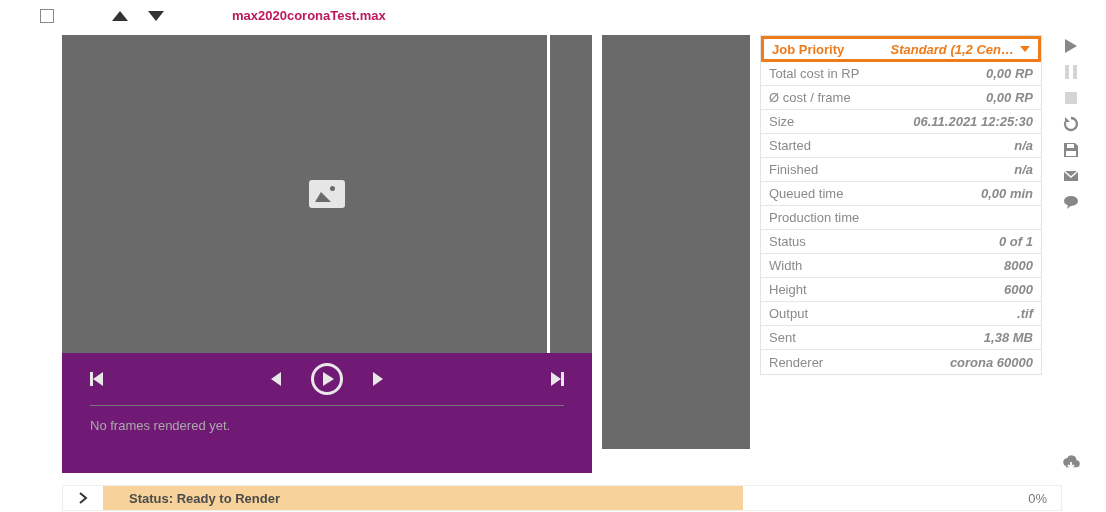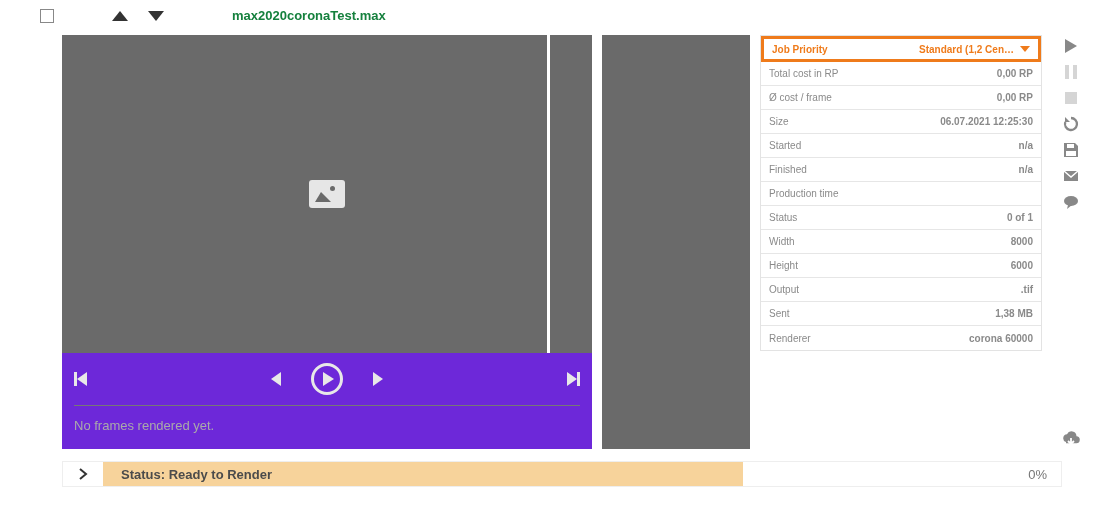--- a/index.html
+++ b/index.html
@@ -32,21 +32,21 @@
   .arrow-up, .arrow-down {
     width: 0; height: 0;
     border-left: 8px solid transparent;
     border-right: 8px solid transparent;
     cursor: pointer;
   }
   .arrow-up { border-bottom: 10px solid #333; }
   .arrow-down { border-top: 10px solid #333; }
   .file-title {
     font-weight: bold;
-    color: #15803d;
+    color: #be185d;
     margin-left: 40px;
   }
   .main-area {
     display: flex;
     padding: 0 0 0 62px;
     gap: 10px;
   }
   .preview-col {
     width: 530px;
     display: flex;
@@ -84,24 +84,24 @@
   }
   .image-ph::after {
     content:'';
     position:absolute;
     top:6px; right:10px;
     width:5px; height:5px;
     border-radius:50%;
     background:#6a6a6a;
   }
   .playbar {
-    background: #6d28d9;
+    background: #701a75;
     color: #d9d9d9;
-    height: 96px;
-    padding: 10px 12px;
+    height: 120px;
+    padding: 10px 28px;
   }
   .controls {
     display: flex;
     align-items: center;
     justify-content: space-between;
     margin-bottom: 10px;
   }
   .c-group {
     display:flex;
     align-items:center;
@@ -164,42 +164,42 @@
     border:1px solid #e3e3e3;
   }
   .info-row {
     display:flex;
     justify-content:space-between;
     align-items:center;
     height:24px;
     padding:0 8px;
     border-bottom:1px solid #e6e6e6;
     color:#8a8a8a;
-    font-size:10px;
+    font-size:13px;
   }
   .info-row.priority {
     border:3px solid #ef7b1b;
     color:#ef7b1b;
     font-weight:bold;
     height:26px;
   }
   .info-row.priority .val {
     color:#ef7b1b;
     display:flex;
     align-items:center;
     gap:6px;
   }
   .caret {
     width:0;height:0;
     border-left:5px solid transparent;
     border-right:5px solid transparent;
     border-top:6px solid #ef7b1b;
   }
   .info-row:last-child { border-bottom:none; }
-  .val { color:#8a8a8a; font-weight:bold; }
+  .val { color:#8a8a8a; font-weight:bold;font-style:italic; }
   .side-tools {
     width: 26px;
     margin-left: 6px;
     display:flex;
     flex-direction:column;
     gap:8px;
     align-items:center;
     color:#999;
     padding-top:2px;
   }
@@ -227,21 +227,21 @@
     cursor:pointer;
     color:#555;
     font-weight:bold;
   }
   .status-text {
     flex:0 0 640px;
     background:#f7d39b;
     height:100%;
     display:flex;
     align-items:center;
-    padding-left:18px;
+    padding-left:26px;
     color:#4b4b4b;
     font-weight:bold;
   }
   .status-pct {
     margin-left:auto;
     padding-right:14px;
     color:#777;
   }
 </style>
 </head>
@@ -304,29 +304,33 @@
       <div class="info-row">
           <span>Total cost in RP</span>
           <span class="val">0,00 RP</span>
         </div>
       <div class="info-row">
           <span>Ø cost / frame</span>
           <span class="val">0,00 RP</span>
         </div>
       <div class="info-row">
           <span>Size</span>
-          <span class="val">06.07.2021 12:25:30</span>
+          <span class="val">06.11.2021 12:25:30</span>
         </div>
       <div class="info-row">
           <span>Started</span>
           <span class="val">n/a</span>
         </div>
       <div class="info-row">
           <span>Finished</span>
           <span class="val">n/a</span>
+        </div>
+      <div class="info-row">
+          <span>Queued time</span>
+          <span class="val">0,00 min</span>
         </div>
       <div class="info-row">
           <span>Production time</span>
           <span class="val"></span>
         </div>
       <div class="info-row">
           <span>Status</span>
           <span class="val">0 of 1</span>
         </div>
       <div class="info-row">

